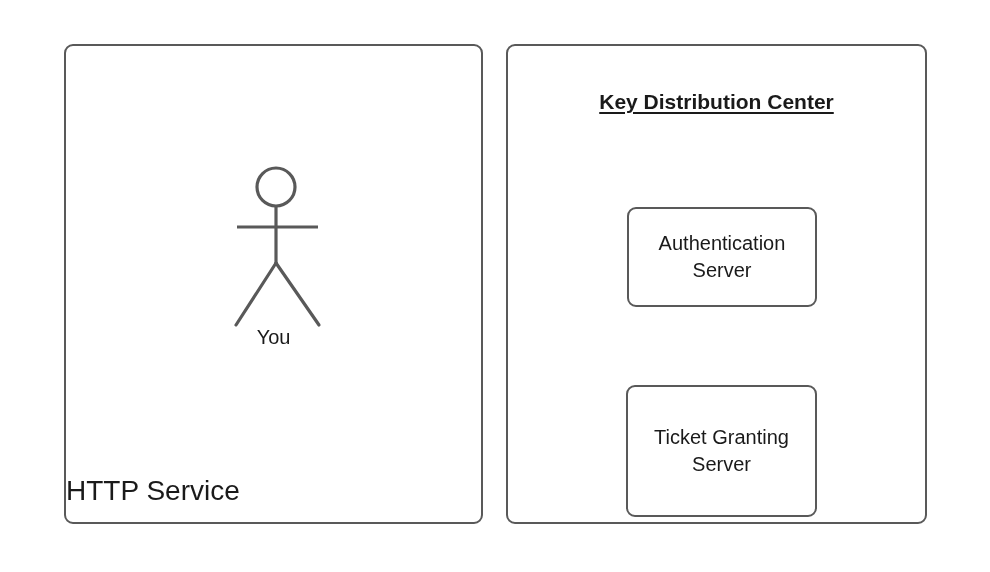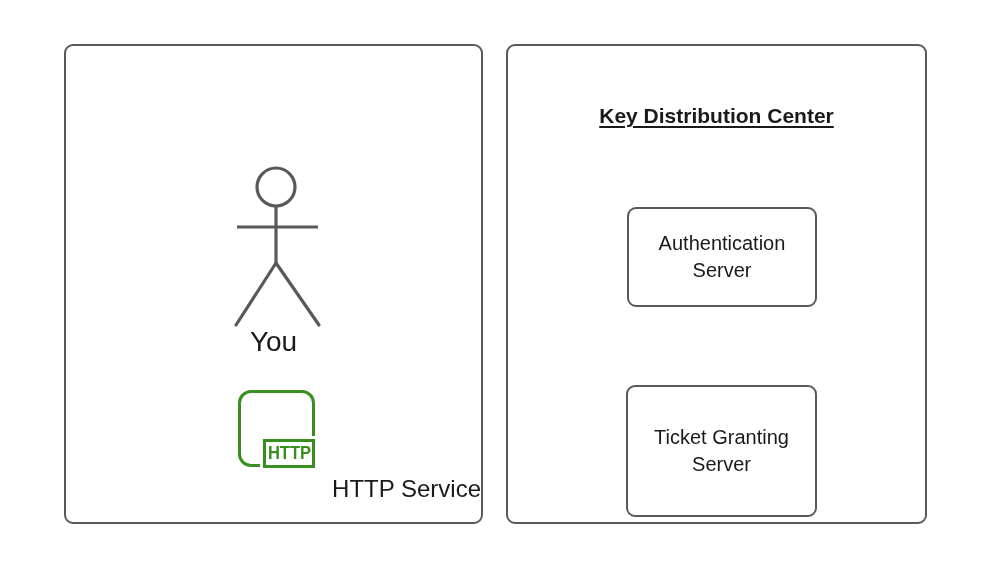--- a/index.html
+++ b/index.html
@@ -30,30 +30,30 @@
     position:absolute;left:0;right:0;margin:0;
     text-align:center;
     font-size:21px;font-weight:bold;
     line-height:27px;
     text-decoration:underline;
     text-decoration-thickness:2px;
     text-underline-offset:3px;
     color:var(--text);
   }
   .panel-left .panel-title{top:57px;}
-  .panel-right .panel-title{top:56px;padding:0 44px;}
+  .panel-right .panel-title{top:42px;padding:0 44px;}
   .actor-svg{
     position:absolute;left:166px;top:118px;
     width:88px;height:164px;
     color:var(--border);
     overflow:visible;
   }
   .actor-label{
     position:absolute;top:280px;left:0;right:0;
-    text-align:center;font-size:28px;
+    text-align:center;font-size:20px;
   }
   .http-icon{
     position:absolute;left:172px;top:344px;
     width:77px;height:77px;
   }
   .http-frame{
     position:absolute;inset:0;
     border:3.5px solid var(--green);
     border-radius:13px;
   }
@@ -66,21 +66,21 @@
     display:flex;align-items:center;justify-content:center;
   }
   .http-badge span{
     font-size:18px;font-weight:bold;
     color:var(--green);
     transform:scaleX(0.92);
     white-space:nowrap;
   }
   .service-label{
     position:absolute;top:429px;left:0;right:0;
-    text-align:right;font-size:24px;margin-left:19px;
+    text-align:left;font-size:28px;
   }
   .node{
     position:absolute;
     border:2px solid var(--border);
     border-radius:9px;
     background:var(--background);
     display:flex;align-items:center;justify-content:center;
     text-align:center;
     font-size:20px;line-height:27px;
   }
@@ -98,26 +98,20 @@
     <svg class="actor-svg" viewBox="0 0 88 164" xmlns="http://www.w3.org/2000/svg">
       <circle cx="44" cy="23" r="19" fill="none" stroke="currentColor" stroke-width="3.2"></circle>
       <line x1="44" y1="42" x2="44" y2="99" stroke="currentColor" stroke-width="3.2"></line>
       <line x1="5" y1="63" x2="86" y2="63" stroke="currentColor" stroke-width="3.2"></line>
       <line x1="44" y1="99" x2="4" y2="161" stroke="currentColor" stroke-width="3.2" stroke-linecap="round"></line>
       <line x1="44" y1="99" x2="87" y2="161" stroke="currentColor" stroke-width="3.2" stroke-linecap="round"></line>
     </svg>
 
     <div class="actor-label">You</div>
 
-    <div class="http-icon">
-      <div class="http-frame"></div>
-      <div class="http-badge">
-        <span>HTTP</span>
-      </div>
-    </div>
 
     <div class="service-label">HTTP Service</div>
   </section>
 
   <section class="panel panel-right">
     <h2 class="panel-title">Key Distribution Center</h2>
 
     <div class="node node-auth">
       <span>Authentication Server</span>
     </div>

